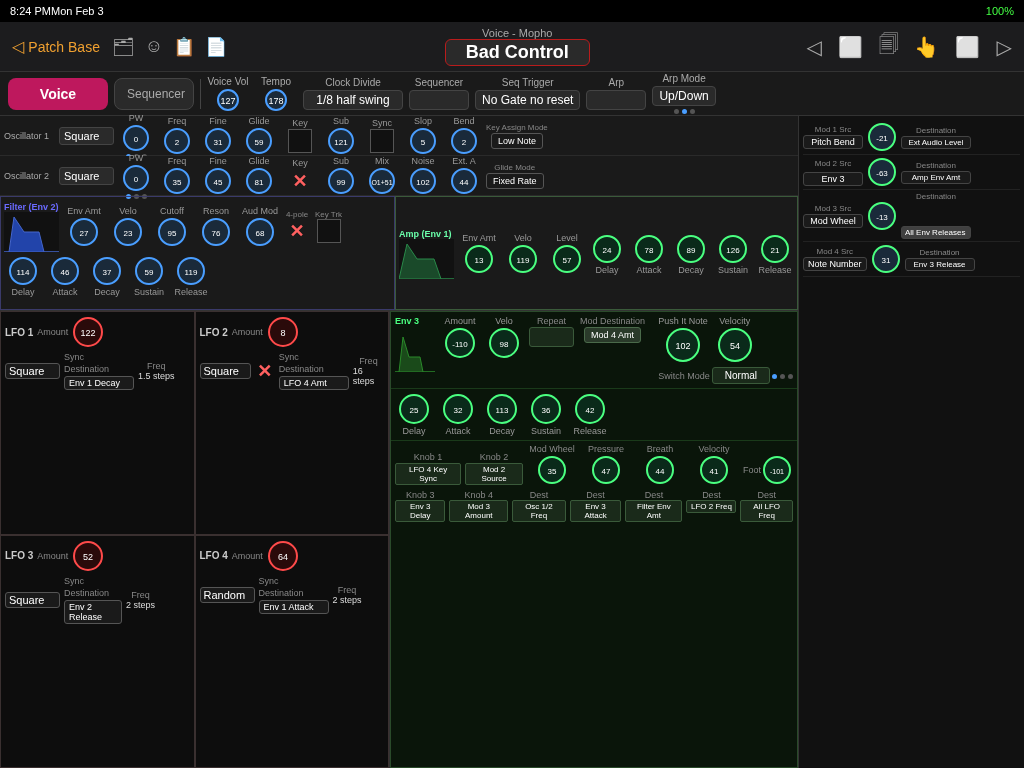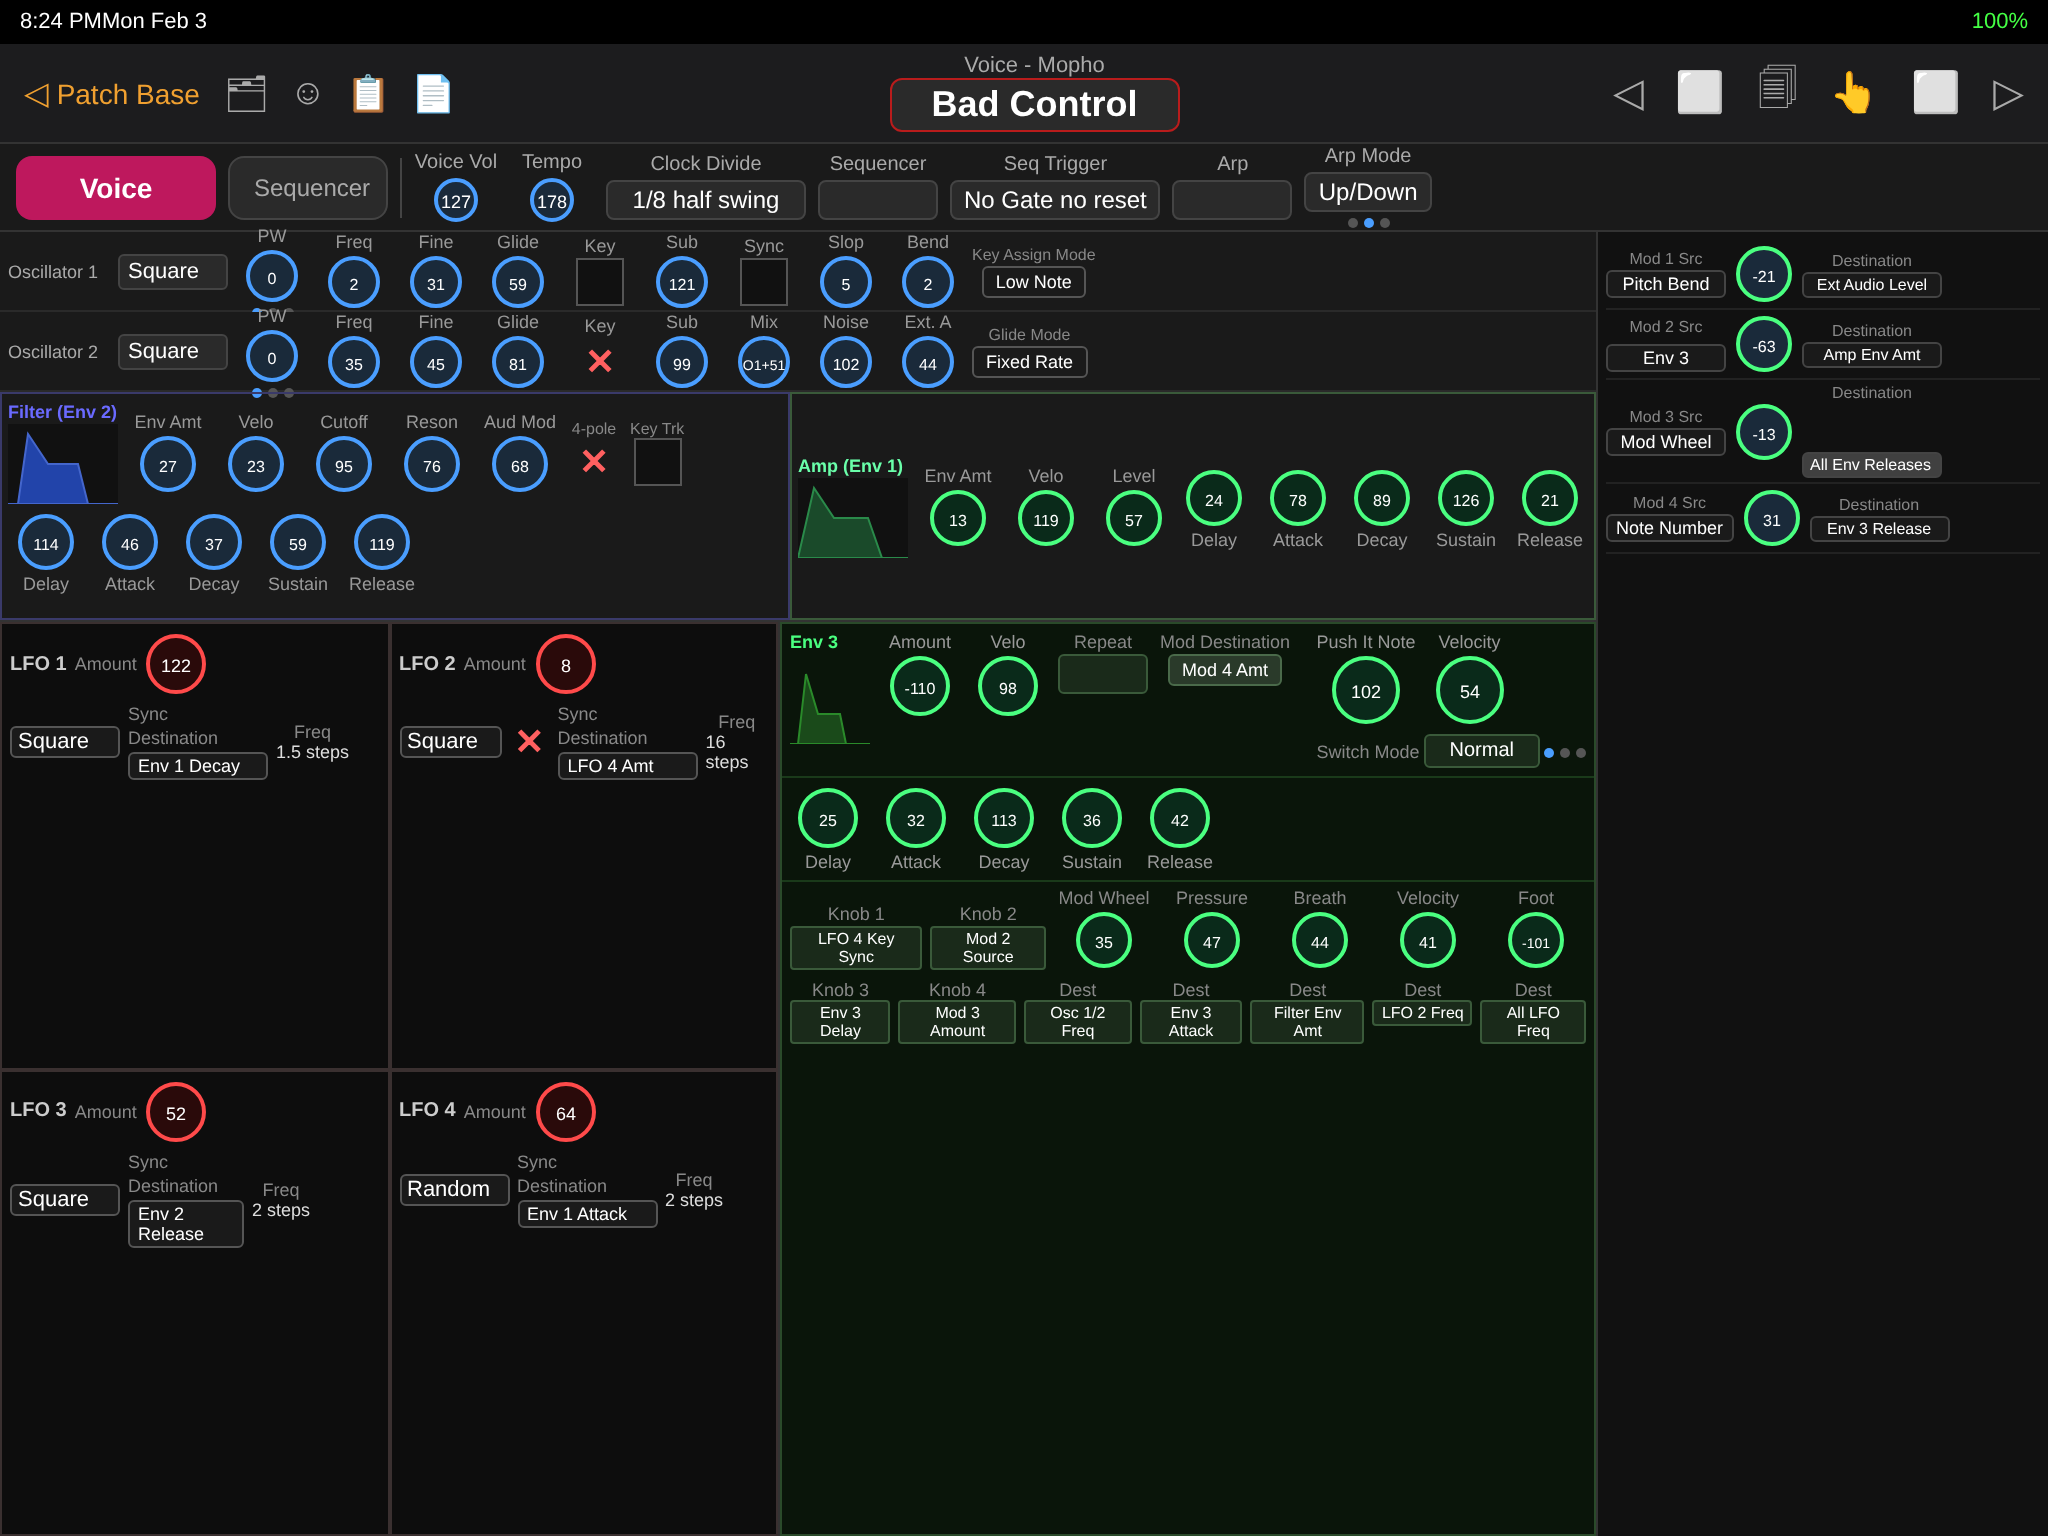--- a/index.html
+++ b/index.html
@@ -839,21 +839,21 @@
             </div>
 
             <div style="display:flex;flex-direction:column;align-items:center;gap:1px;min-width:50px;">
               <span style="font-size:9px;color:#888;">Velocity</span>
               <svg class="svgknob" width="30" height="30" viewBox="0 0 30 30">
                 <circle cx="15" cy="15" r="13" fill="#0a2a1a" stroke="#4aff80" stroke-width="2"></circle>
                 <text x="15" y="19" text-anchor="middle" fill="#fff" font-size="8">41</text>
               </svg>
             </div>
 
-            <div style="display:flex;flex-direction:column;align-items:center;gap:1px;min-width:50px;">
+            <div style="display:flex;flex-direction:row;align-items:center;gap:1px;min-width:50px;">
               <span style="font-size:9px;color:#888;">Foot</span>
               <svg class="svgknob" width="30" height="30" viewBox="0 0 30 30">
                 <circle cx="15" cy="15" r="13" fill="#0a2a1a" stroke="#4aff80" stroke-width="2"></circle>
                 <text x="15" y="19" text-anchor="middle" fill="#fff" font-size="7">-101</text>
               </svg>
             </div>
           </div>
 
           <div style="display:flex;padding:2px 4px;gap:4px;">
             <div style="min-width:50px;text-align:center;">

